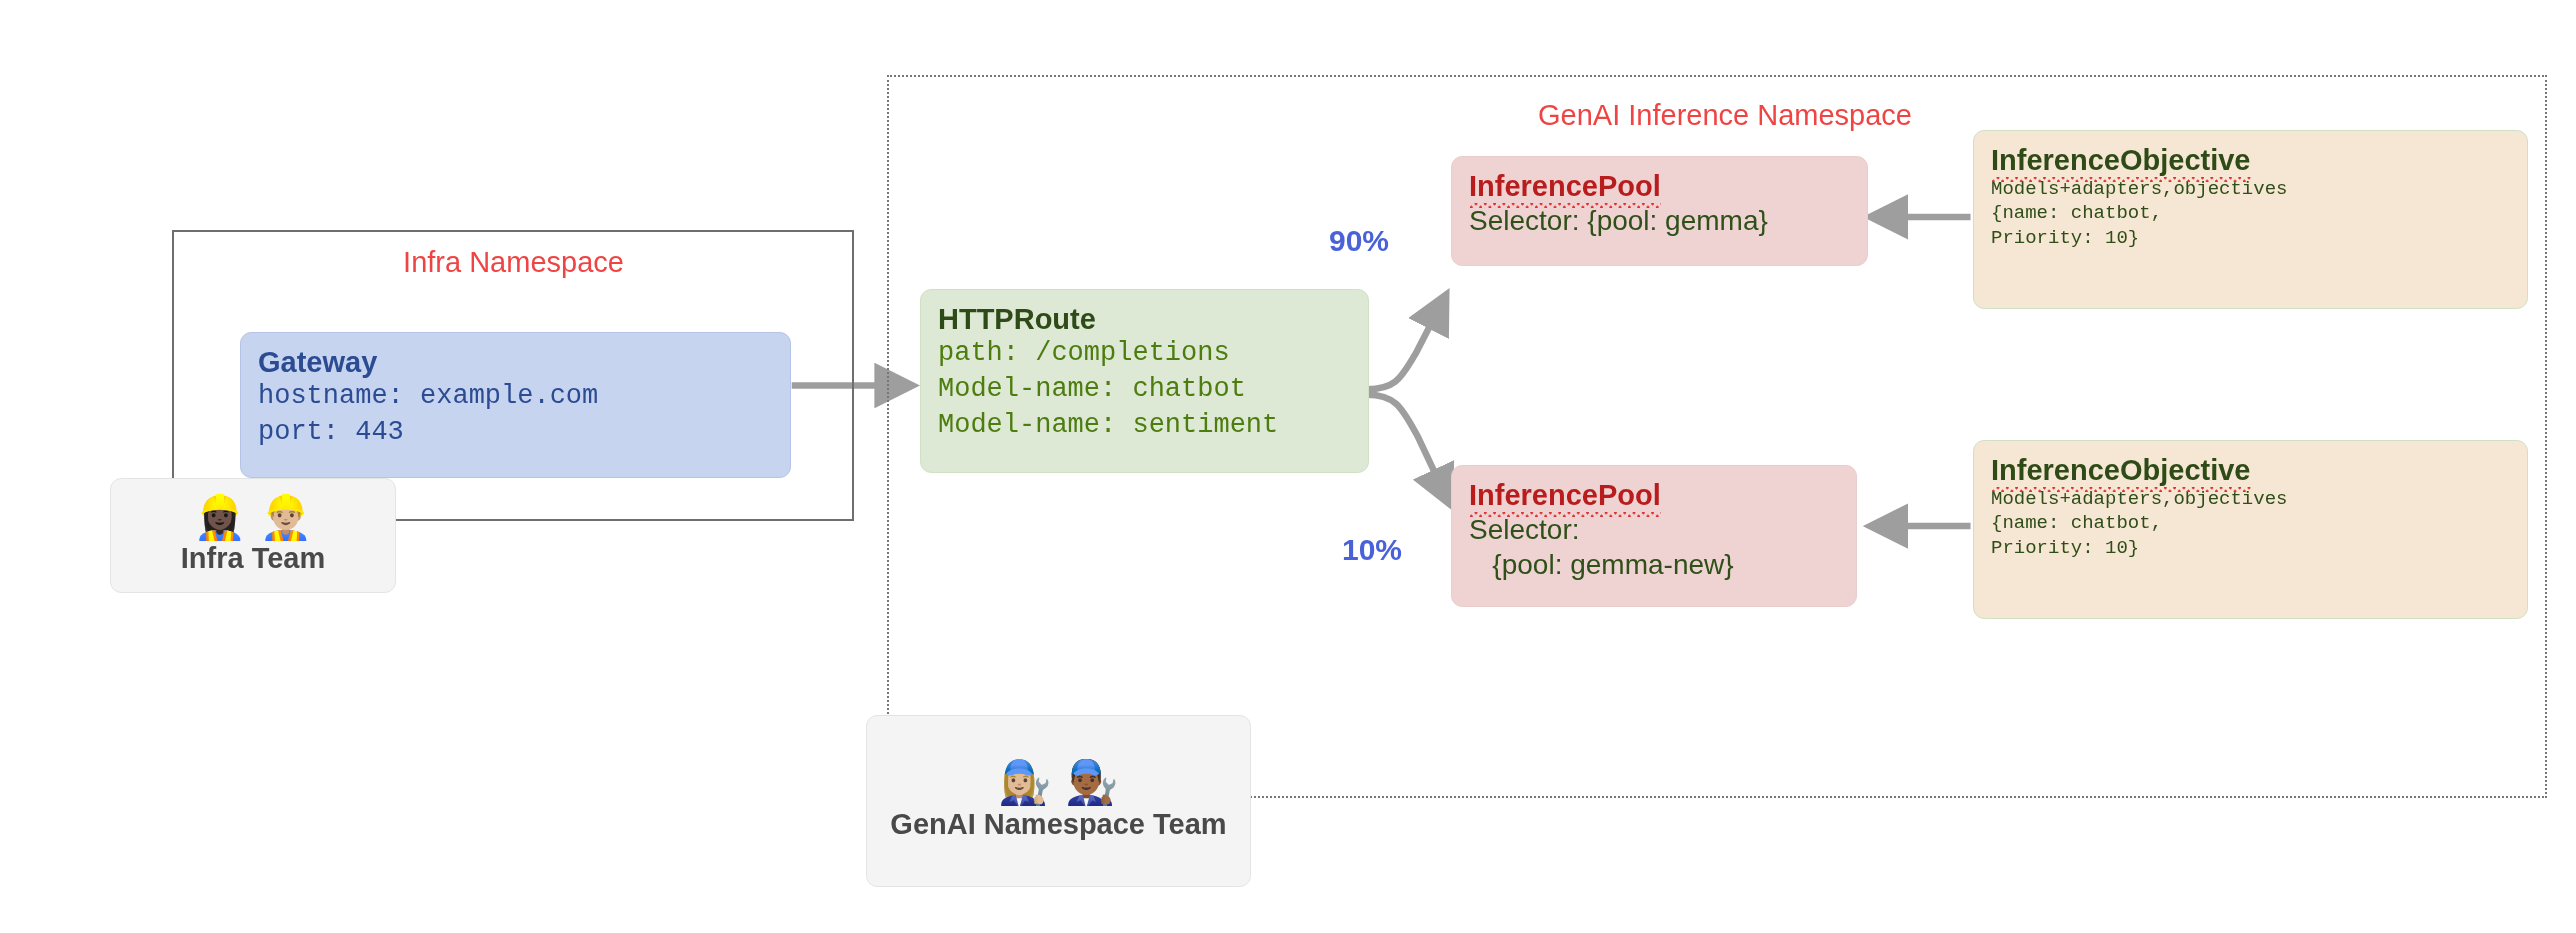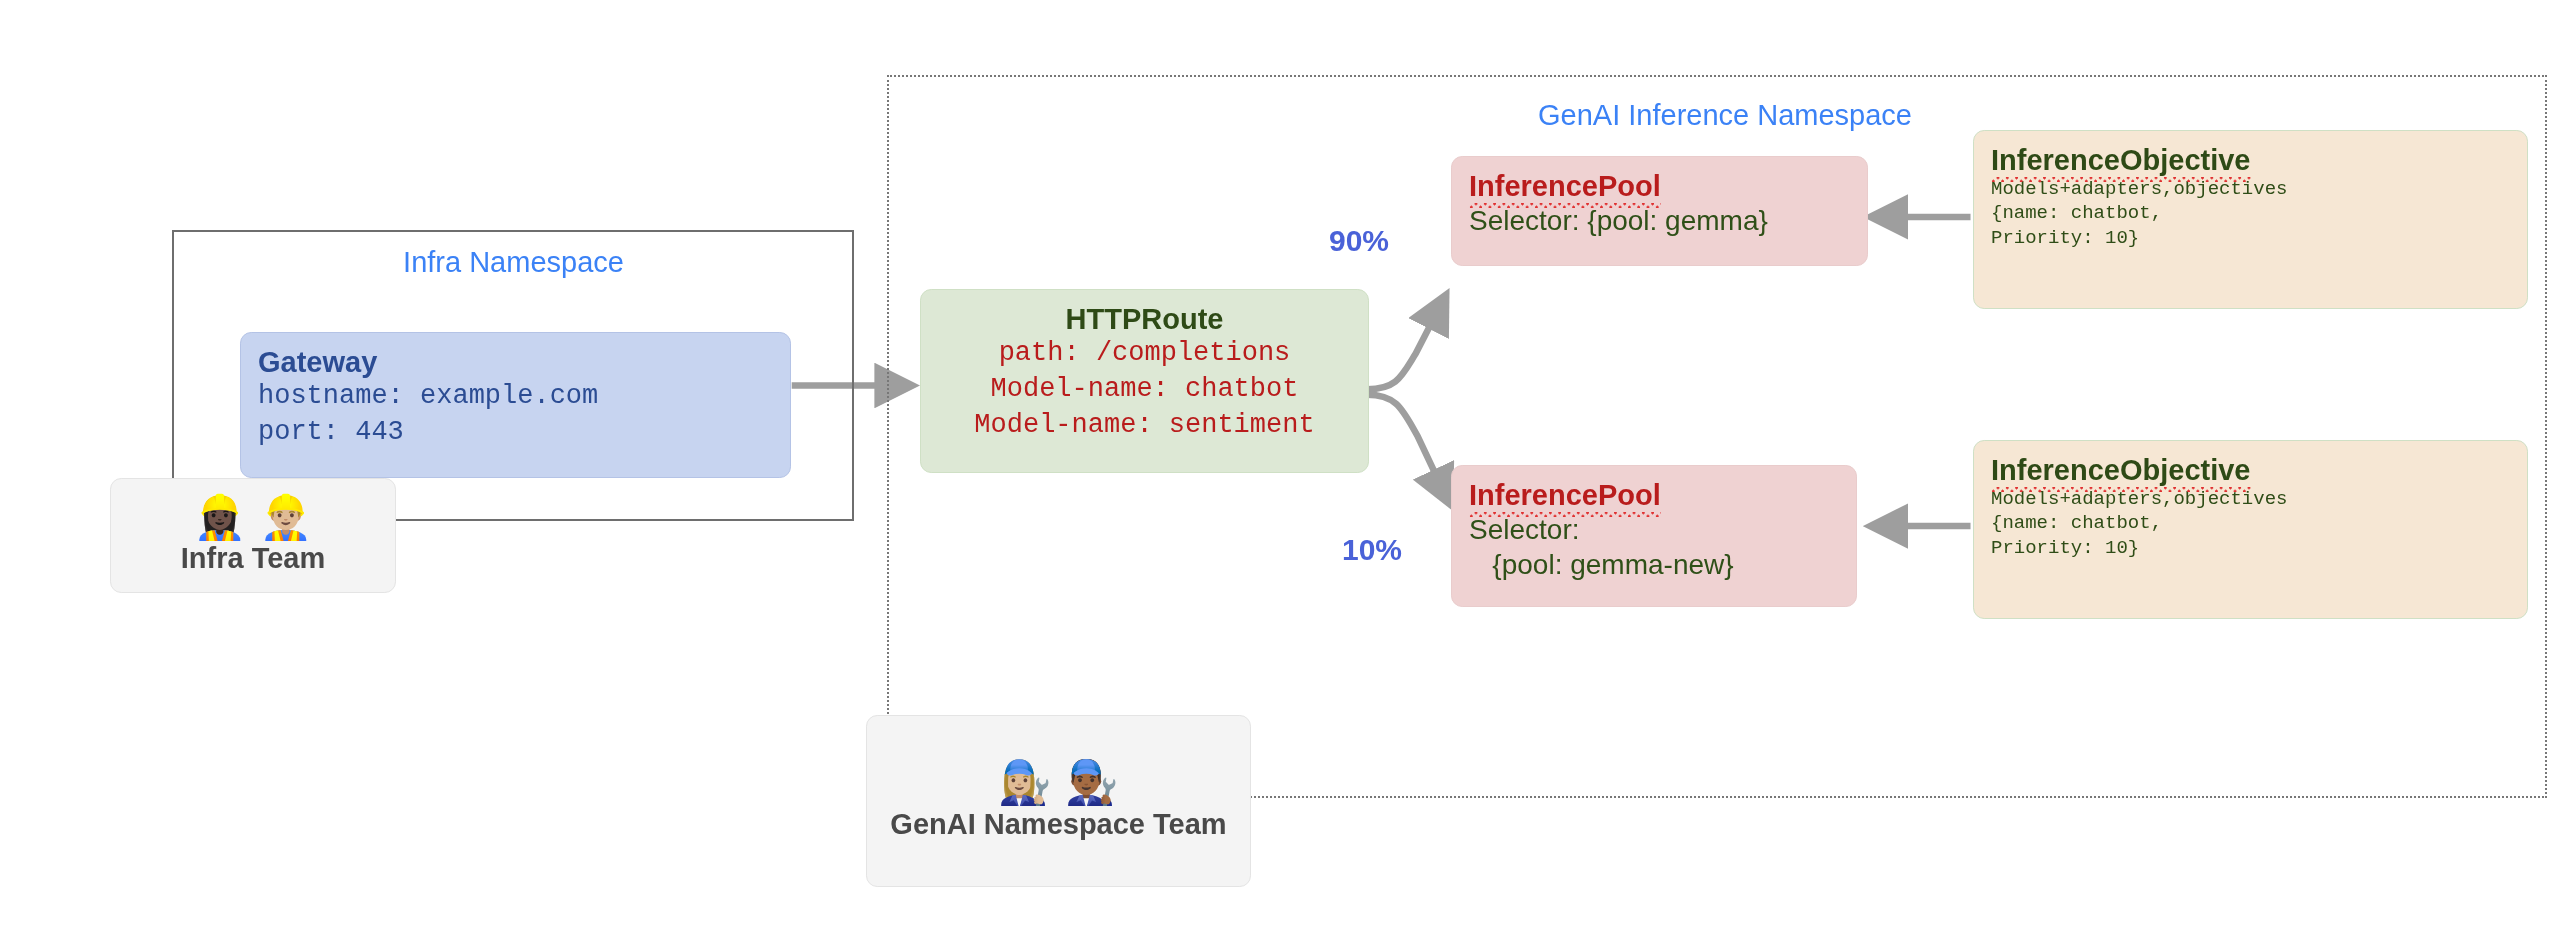--- a/index.html
+++ b/index.html
@@ -24,21 +24,21 @@
     box-sizing: border-box;
   }
   .ns-dotted {
     position: absolute;
     border: 2.8px dotted #777777;
     background: transparent;
     box-sizing: border-box;
   }
   .ns-title {
     position: absolute;
-    color: #3b82f6;
+    color: #ef4444;
     font-size: 29px;
     font-family: "Liberation Sans", sans-serif;
     white-space: nowrap;
     text-align: center;
   }
 
   
   .card {
     position: absolute;
     box-sizing: border-box;
@@ -87,24 +87,23 @@
     border: 1.4px solid #b4c3e6;
     margin-top: 24px;
   }
   #gateway-card .card-title { color: #2b4c93; font-size: 29px; }
   #gateway-card .card-body  { color: #2b4c93; font-size: 27px; line-height: 1.33; }
 
   
   #httproute-card {
     background: #dde8d5;
     border: 1.4px solid #cfe0c5;
-    text-align: center;
   }
   #httproute-card .card-title { color: #2e4a16; font-size: 29px; }
-  #httproute-card .card-body  { color: #b91c1c; font-size: 27px; line-height: 1.33; }
+  #httproute-card .card-body  { color: #4d7c0f; font-size: 27px; line-height: 1.33; }
 
   
   .pool-card {
     background: #efd2d2;
     border: 1.4px solid #e9cccc;
   }
   .pool-card .card-title { color: #b91c1c; font-size: 29px; }
   .pool-card .card-body  { color: #2f5018; font-size: 28px; line-height: 1.26; }
 
   

